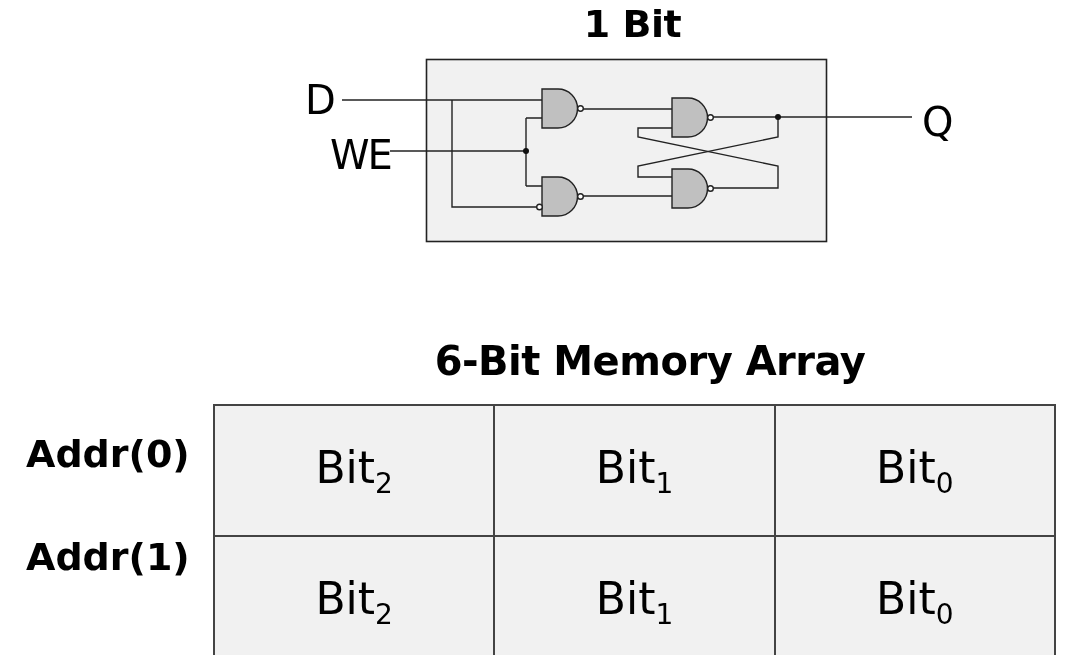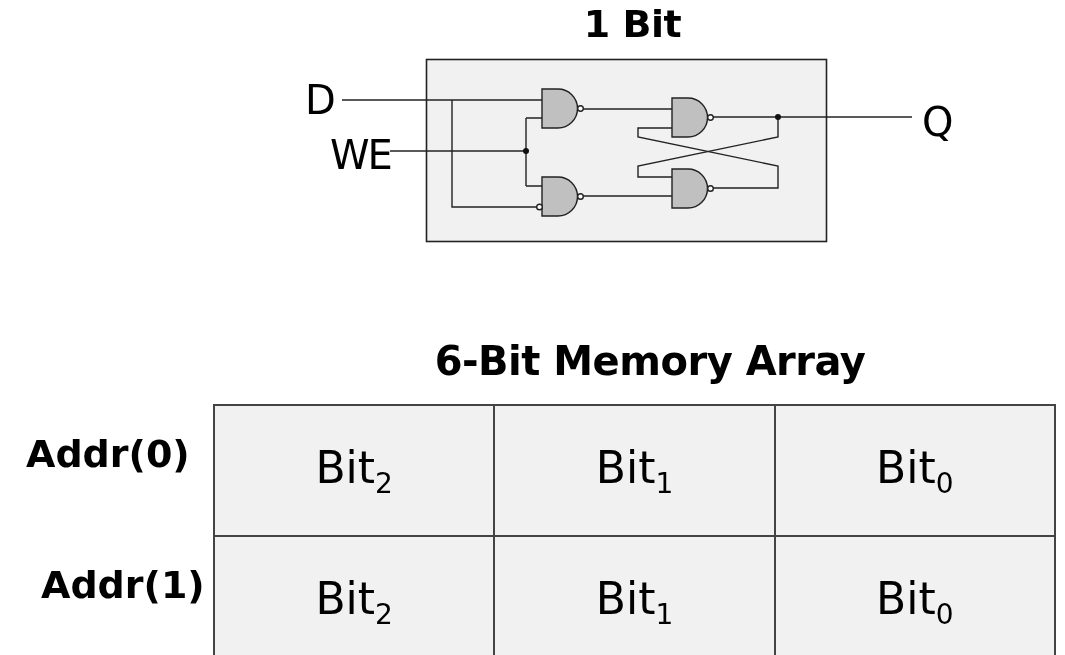--- a/index.html
+++ b/index.html
@@ -13,21 +13,21 @@
     #lbl-d { left: 305px; top: 80px; }
     #lbl-we { left: 330px; top: 135px; letter-spacing: -2px; }
     #lbl-q { left: 922px; top: 102px; }
     table.mem { position: absolute; left: 213px; top: 404px; width: 843px; height: 262px;
                 border-collapse: collapse; background: #f1f1f1; }
     table.mem td { border: 2px solid #444; text-align: center; font-size: 44px;
                    font-family: "DejaVu Sans", sans-serif; width: 281px; height: 129px; padding: 0; }
     table.mem td sub { font-size: 28px; vertical-align: -10px; }
     .addr { position: absolute; left: 26px; font-weight: bold; font-size: 38px; font-family: "DejaVu Sans", sans-serif; }
     #addr-0 { top: 432px; }
-    #addr-1 { top: 563px; margin-left: 15px; }
+    #addr-1 { top: 535px; }
   </style>
 </head>
 <body>
 
 <div class="title" id="bit-title">1 Bit</div>
 
 <svg id="circuit" width="1065" height="300">
 
   <rect x="426.5" y="59.5" width="400" height="182" fill="#f1f1f1" stroke="#222" stroke-width="1.6"></rect>
 

